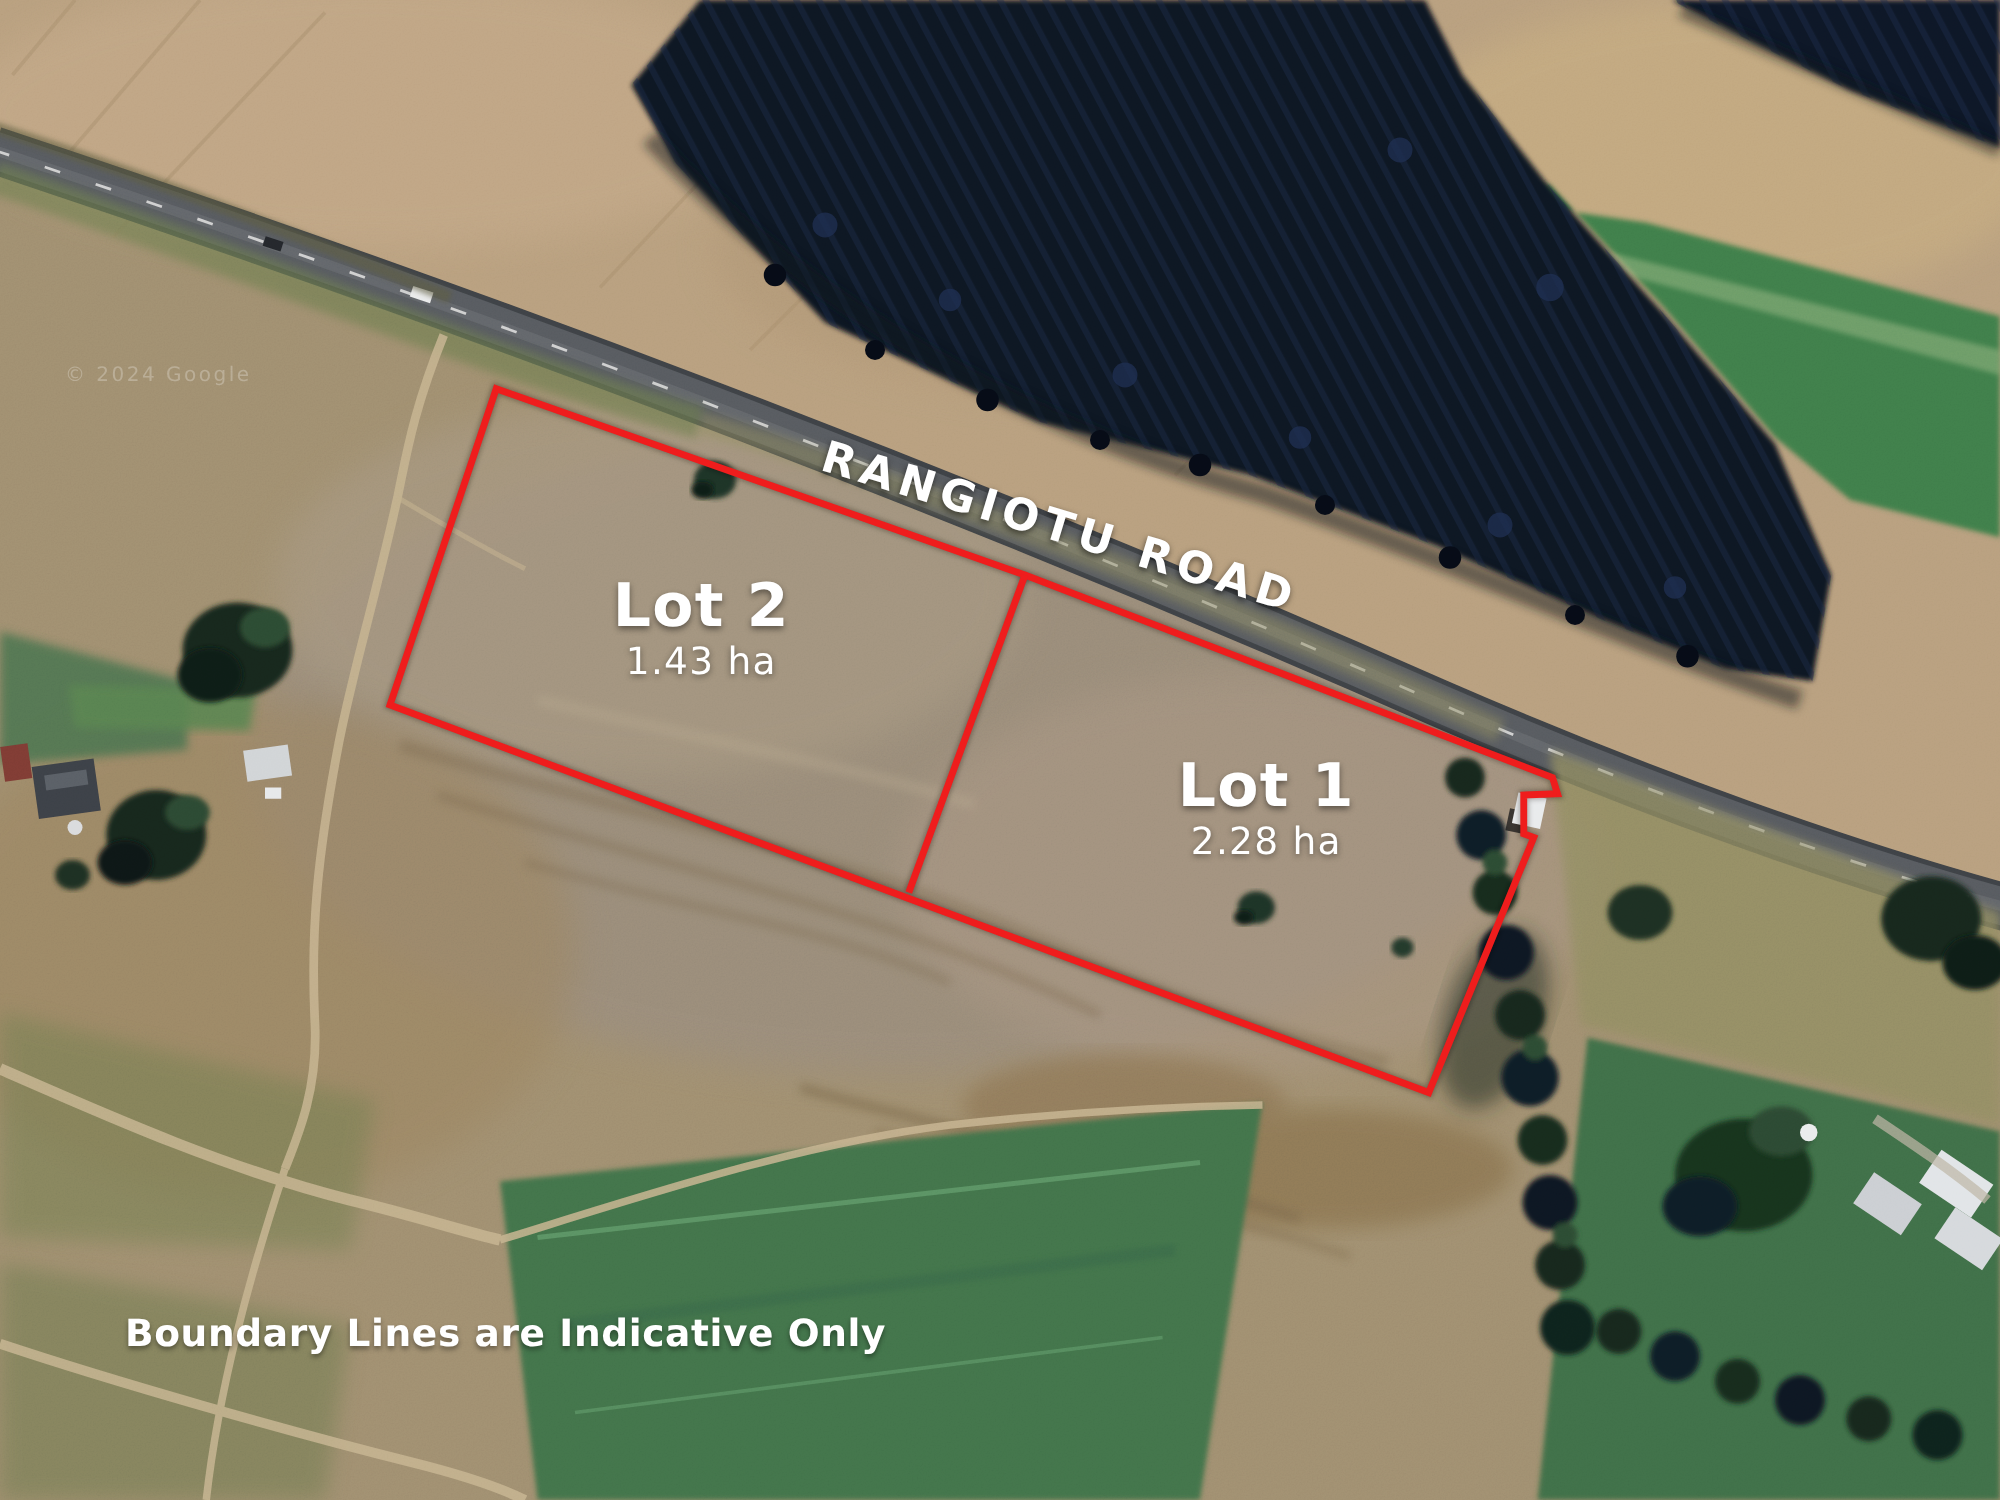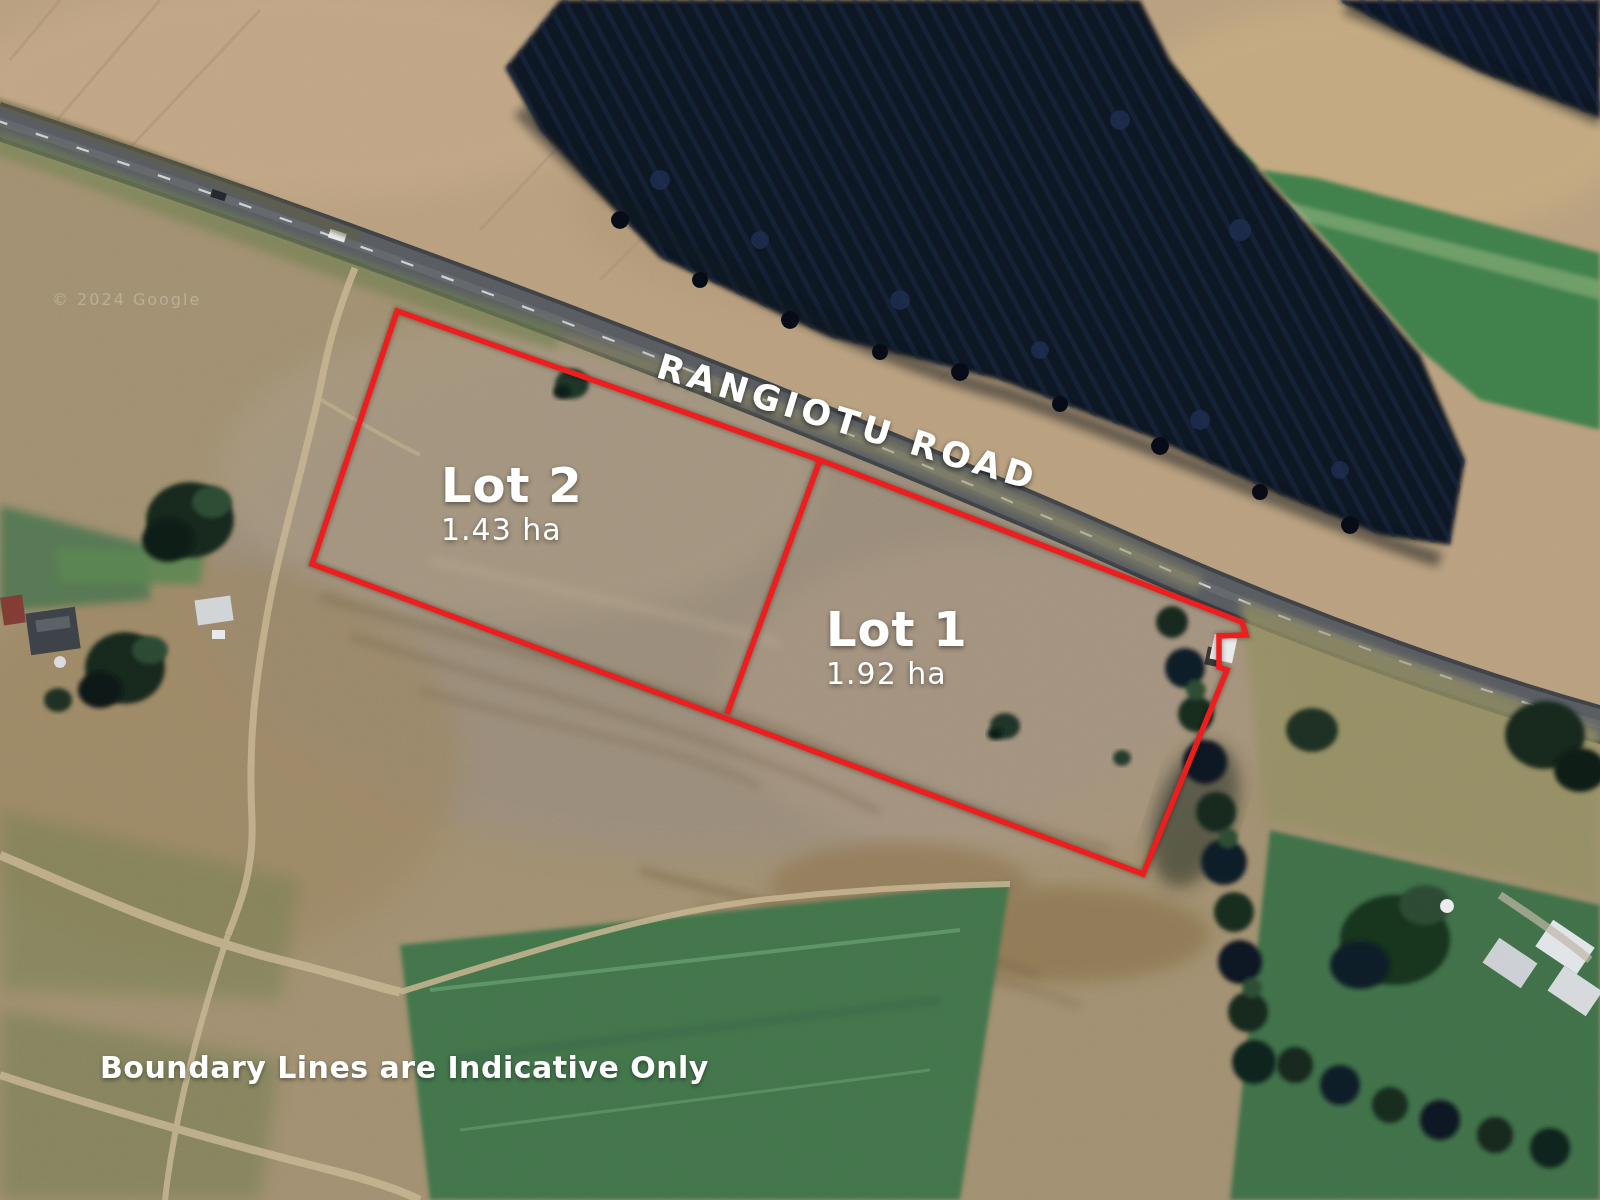--- a/index.html
+++ b/index.html
@@ -3,25 +3,25 @@
 <meta charset="utf-8">
 <style>
   html,body{margin:0;padding:0;background:#1a1a1a;}
   #stage{position:relative;width:1600px;height:1200px;overflow:hidden;
          font-family:"DejaVu Sans","Liberation Sans",sans-serif;}
   #scene{position:absolute;left:0;top:0;}
   .overlay{position:absolute;color:#fff;white-space:nowrap;}
   .road-label{left:664px;top:346px;font-size:35px;font-weight:bold;letter-spacing:5px;
               transform:rotate(16.8deg);transform-origin:0 0;
               text-shadow:0 2px 5px rgba(0,0,0,.55);}
-  .lot-label{text-align:left;line-height:1.05;text-shadow:0 2px 5px rgba(0,0,0,.45);}
+  .lot-label{text-align:center;line-height:1.05;text-shadow:0 2px 5px rgba(0,0,0,.45);}
   .lot-name{font-size:48px;font-weight:bold;letter-spacing:1px;}
   .lot-area{font-size:30px;font-weight:normal;letter-spacing:1px;margin-top:4px;}
   #lot2-label{left:441px;top:460px;width:240px;}
-  #lot1-label{left:826px;top:604px;width:240px;}
+  #lot1-label{left:893px;top:604px;width:240px;}
   .disclaimer{left:100px;top:1050px;font-size:30px;font-weight:bold;letter-spacing:.5px;
               text-shadow:0 2px 4px rgba(0,0,0,.4);text-align:center;}
   .watermark{left:52px;top:290px;font-size:16px;letter-spacing:2px;color:rgba(255,255,255,.26);}
 </style>
 </head>
 <body>
 
 <div id="stage">
 
 <svg id="scene" width="1600" height="1200" viewBox="0 0 1600 1200">
@@ -246,18 +246,18 @@
 
 <div class="overlay road-label">RANGIOTU ROAD</div>
 
 <div class="overlay lot-label" id="lot2-label">
   <div class="lot-name">Lot 2</div>
   <div class="lot-area">1.43 ha</div>
 </div>
 
 <div class="overlay lot-label" id="lot1-label">
   <div class="lot-name">Lot 1</div>
-  <div class="lot-area">1.92 ha</div>
+  <div class="lot-area">2.28 ha</div>
 </div>
 
 <div class="overlay disclaimer">Boundary Lines are Indicative Only</div>
 
 </div>
 
 </body></html>

